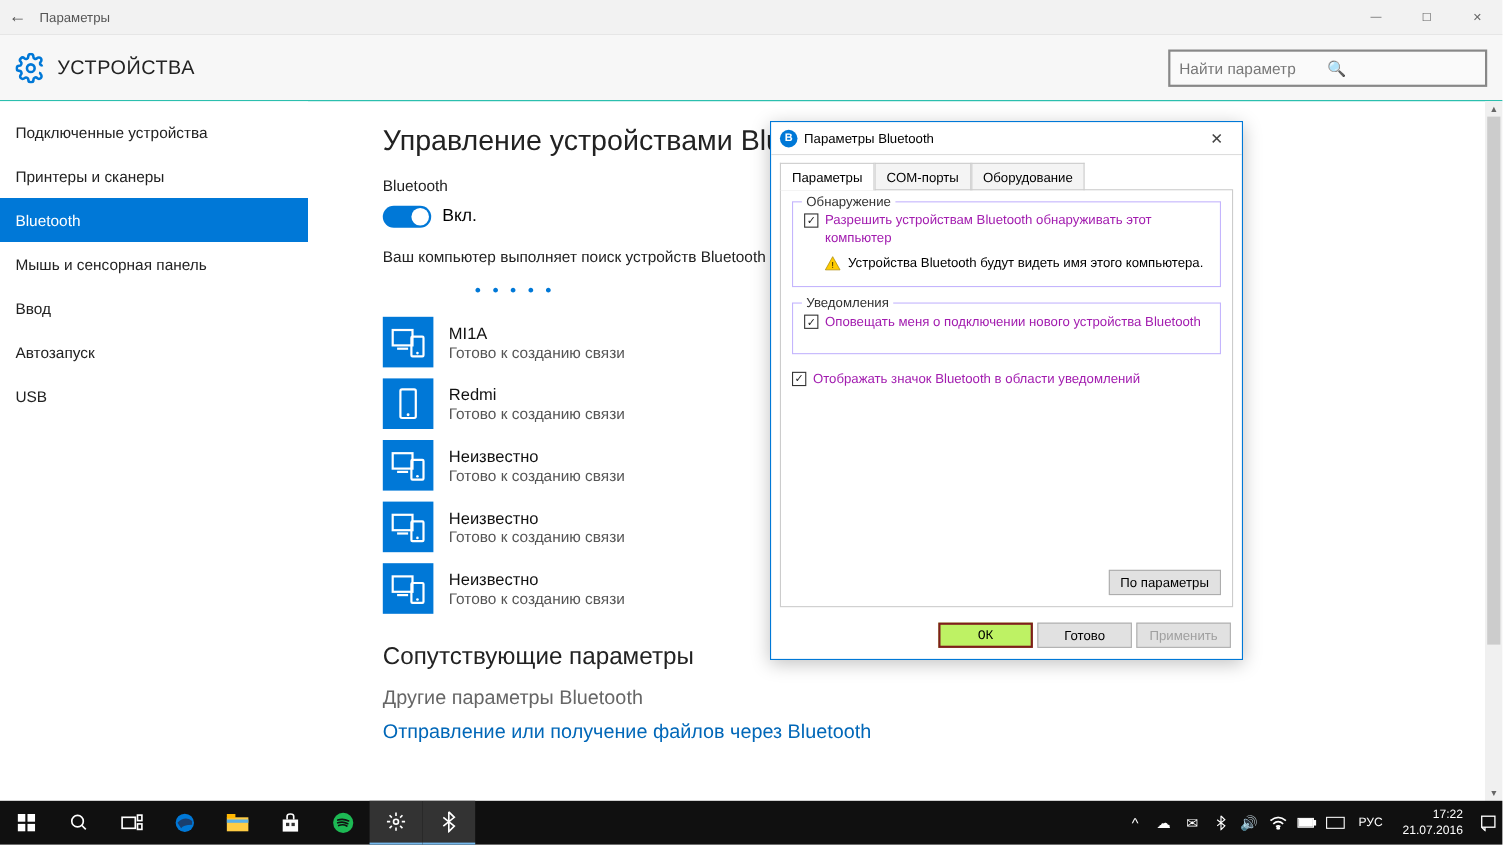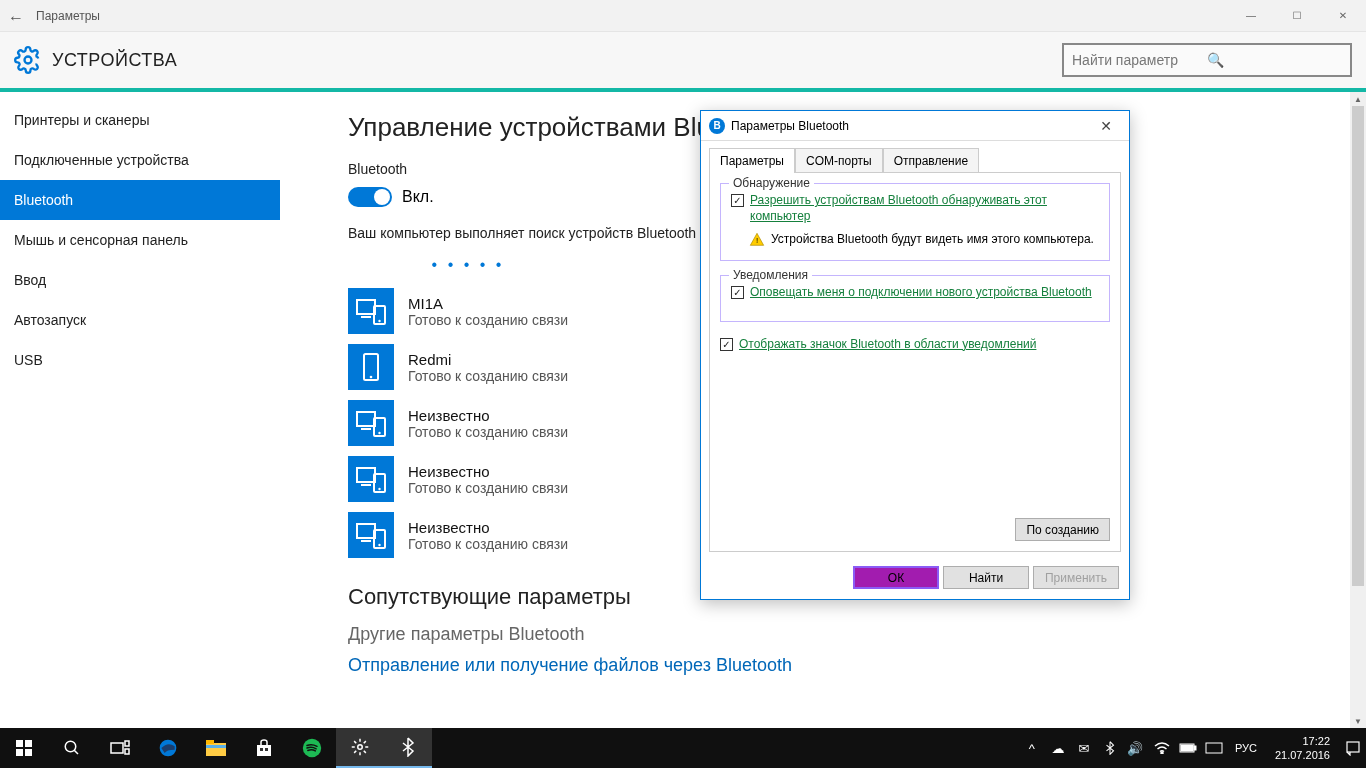--- a/index.html
+++ b/index.html
@@ -5,21 +5,21 @@
 * { margin: 0; padding: 0; box-sizing: border-box; font-family: "Segoe UI", Tahoma, sans-serif; }
 body { width: 1366px; height: 768px; background: #fff; overflow: hidden; position: relative; }
 
 
 .settings-window { width: 1366px; height: 728px; background: #fff; display: flex; flex-direction: column; }
 .titlebar { height: 32px; background: #f2f2f2; display: flex; align-items: center; color: #333; border-bottom: 1px solid #e5e5e5; }
 .titlebar .back { width: 32px; text-align: center; font-size: 16px; color: #555; cursor: default; }
 .titlebar .title { flex: 1; font-size: 12px; padding-left: 4px; color: #555; }
 .titlebar .winbtn { width: 46px; height: 32px; display: flex; align-items: center; justify-content: center; font-size: 10px; color: #666; }
 
-.header { height: 60px; background: #f7f7f7; display: flex; align-items: center; padding: 0 14px; border-bottom: 4px solid #14b8a6; }
+.header { height: 60px; background: #f7f7f7; display: flex; align-items: center; padding: 0 14px; border-bottom: 1px solid #14b8a6; }
 .header .gear { width: 28px; height: 28px; margin-right: 10px; }
 .header h1 { font-weight: 300; font-size: 18px; letter-spacing: 0.5px; color: #222; flex: 1; }
 .header .search { width: 290px; height: 34px; border: 2px solid #888; background: #fafafa; display: flex; align-items: center; padding: 0 8px; font-size: 14px; color: #777; }
 .header .search span { flex: 1; }
 .header .search .sicon { font-size: 14px; }
 
 .body { flex: 1; display: flex; overflow: hidden; }
 .sidebar { width: 280px; background: #fff; padding-top: 8px; }
 .sidebar .item { padding: 12px 14px; font-size: 14px; color: #222; cursor: default; }
 .sidebar .item.active { background: #0078d7; color: #fff; }
@@ -57,26 +57,26 @@
 .dialog .dlgtitle .x { width: 30px; text-align: center; font-size: 14px; color: #444; }
 .dialog .tabs { display: flex; padding: 6px 8px 0 8px; }
 .dialog .tab { padding: 5px 10px; border: 1px solid #ccc; border-bottom: none; background: #fff; margin-right: 0px; font-size: 12px; position: relative; top: 1px; }
 .dialog .tab.active { background: #fff; z-index: 2; }
 .dialog .tab.inactive { background: #f4f4f4; }
 .dialog .tabpanel { margin: 0 8px 8px 8px; border: 1px solid #ccc; padding: 10px 10px 10px 10px; min-height: 380px; position: relative; }
 .fieldset { border: 1px solid #c4b5fd; padding: 8px 10px 12px 10px; margin-bottom: 14px; position: relative; }
 .fieldset .legend { position: absolute; top: -8px; left: 8px; background: #fff; padding: 0 4px; font-size: 12px; color: #333; }
 .chk { display: flex; align-items: flex-start; margin-bottom: 8px; }
 .chk .box { width: 13px; height: 13px; border: 1px solid #333; margin-right: 6px; margin-top: 2px; display: flex; align-items: center; justify-content: center; font-size: 10px; color: #222; flex-shrink: 0; }
-.chk .lbl { line-height: 1.35; color: #15803d; text-decoration: underline; }
+.chk .lbl { line-height: 1.35; color: #a21caf; }
 .warnrow { display: flex; align-items: flex-start; padding-left: 18px; }
 .warnrow .wicon { width: 16px; height: 16px; margin-right: 6px; flex-shrink: 0; }
 .dialog .defaults { position: absolute; right: 10px; bottom: 10px; }
 .dlgbtn { min-width: 86px; height: 23px; border: 1px solid #adadad; background: #e1e1e1; font-size: 12px; padding: 0 10px; margin-left: 4px; }
-.dlgbtn.primary { border: 2px solid #8b5cf6; background: #a21caf; }
+.dlgbtn.primary { border: 2px solid #7f1d1d; background: #bef264; font-family: Liberation Mono, monospace; }
 .dlgbtn.disabled { color: #a0a0a0; }
 .dlgbuttons { display: flex; justify-content: flex-end; padding: 6px 10px 10px 10px; }
 
 
 .taskbar { position: absolute; bottom: 0; left: 0; width: 1366px; height: 40px; background: #101010; display: flex; align-items: center; color: #fff; }
 .taskbar .tbitem { width: 48px; height: 40px; display: flex; align-items: center; justify-content: center; }
 .taskbar .tbitem.active { background: #333; border-bottom: 2px solid #76b9ed; }
 .taskbar .spacer { flex: 1; }
 .taskbar .tray { display: flex; align-items: center; height: 40px; }
 .taskbar .tray .ticon { width: 26px; height: 40px; display: flex; align-items: center; justify-content: center; font-size: 13px; color: #fff; }
@@ -103,22 +103,22 @@
       </svg>
     <h1>УСТРОЙСТВА</h1>
     <div class="search">
       <span>Найти параметр</span>
       <span class="sicon">🔍</span>
     </div>
   </div>
 
   <div class="body">
     <div class="sidebar">
+      <div class="item">Подключенные устройства</div>
       <div class="item">Принтеры и сканеры</div>
-      <div class="item">Подключенные устройства</div>
       <div class="item active">Bluetooth</div>
       <div class="item">Мышь и сенсорная панель</div>
       <div class="item">Ввод</div>
       <div class="item">Автозапуск</div>
       <div class="item">USB</div>
     </div>
 
     <div class="content">
       <h2>Управление устройствами Bluetooth</h2>
       <div class="subh">Bluetooth</div>
@@ -215,21 +215,21 @@
 
 <div class="dialog">
   <div class="dlgtitle">
     <div class="bticon">B</div>
     <div class="t">Параметры Bluetooth</div>
     <div class="x">✕</div>
   </div>
   <div class="tabs">
     <div class="tab active">Параметры</div>
     <div class="tab inactive">COM-порты</div>
-    <div class="tab inactive">Отправление</div>
+    <div class="tab inactive">Оборудование</div>
   </div>
   <div class="tabpanel">
     <div class="fieldset">
       <div class="legend">Обнаружение</div>
       <div class="chk">
         <div class="box">✓</div>
         <div class="lbl">Разрешить устройствам Bluetooth обнаруживать этот компьютер</div>
       </div>
       <div class="warnrow">
         <svg class="wicon" viewBox="0 0 24 24">
@@ -244,26 +244,26 @@
       <div class="chk">
         <div class="box">✓</div>
         <div class="lbl">Оповещать меня о подключении нового устройства Bluetooth</div>
       </div>
     </div>
     <div class="chk">
       <div class="box">✓</div>
       <div class="lbl">Отображать значок Bluetooth в области уведомлений</div>
     </div>
     <div class="defaults">
-      <button class="dlgbtn">По созданию</button>
+      <button class="dlgbtn">По параметры</button>
     </div>
   </div>
   <div class="dlgbuttons">
     <button class="dlgbtn primary">ОК</button>
-    <button class="dlgbtn">Найти</button>
+    <button class="dlgbtn">Готово</button>
     <button class="dlgbtn disabled">Применить</button>
   </div>
 </div>
 
 <div class="taskbar">
   <div class="tbitem">
       <svg width="16" height="16" viewBox="0 0 16 16">
         <rect x="0" y="0" width="7" height="7" fill="#fff"></rect>
         <rect x="9" y="0" width="7" height="7" fill="#fff"></rect>
         <rect x="0" y="9" width="7" height="7" fill="#fff"></rect>

